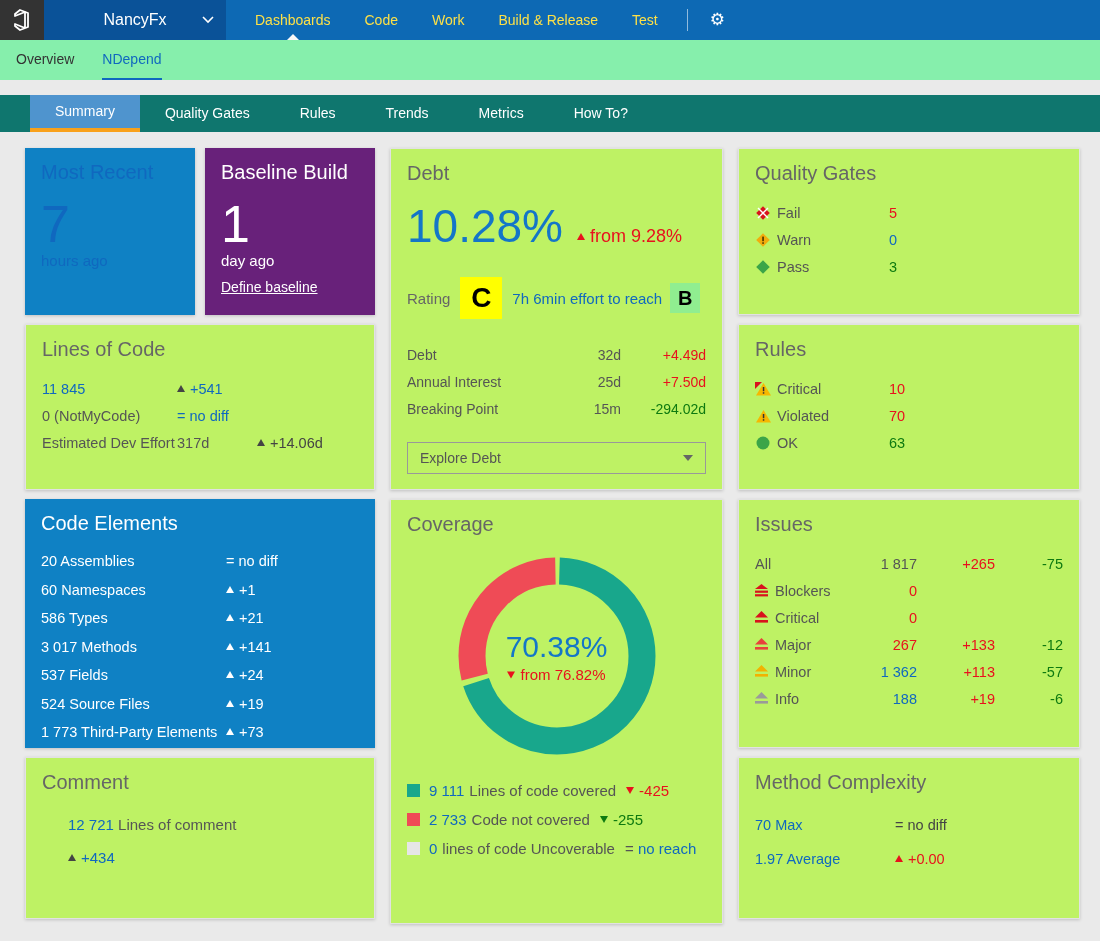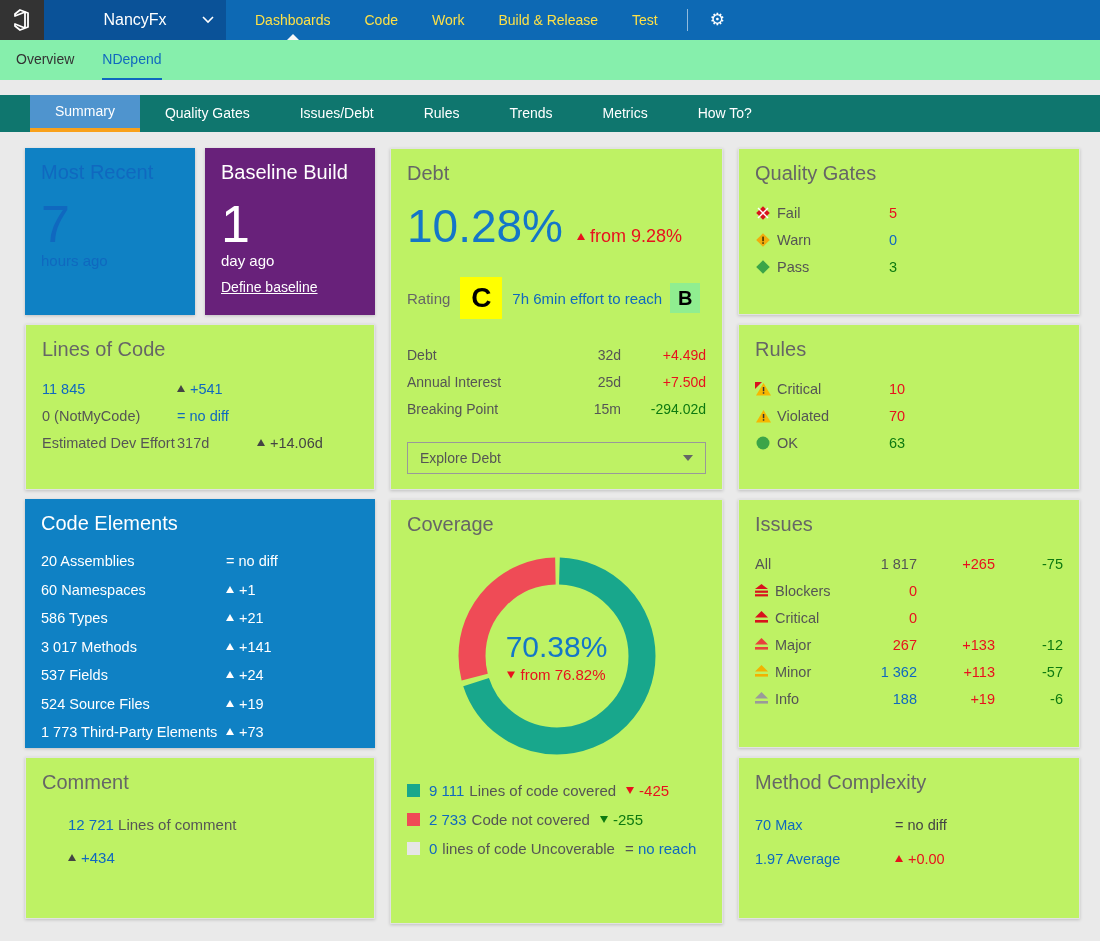--- a/index.html
+++ b/index.html
@@ -134,21 +134,20 @@
 
 <div class="hubrow">
   <span class="hub-tab">Overview</span>
   <span class="hub-tab active">NDepend</span>
 </div>
 <div class="spacer"></div>
 
 <div class="pivot">
   <span class="pivot-tab active">Summary</span>
   <span class="pivot-tab">Quality Gates</span>
-  <span class="pivot-tab">Issues/Debt</span>
   <span class="pivot-tab">Rules</span>
   <span class="pivot-tab">Trends</span>
   <span class="pivot-tab">Metrics</span>
   <span class="pivot-tab">How To?</span>
 </div>
 
 <div class="content">
 
   <div class="col col1">
     <div class="tiles-row">

